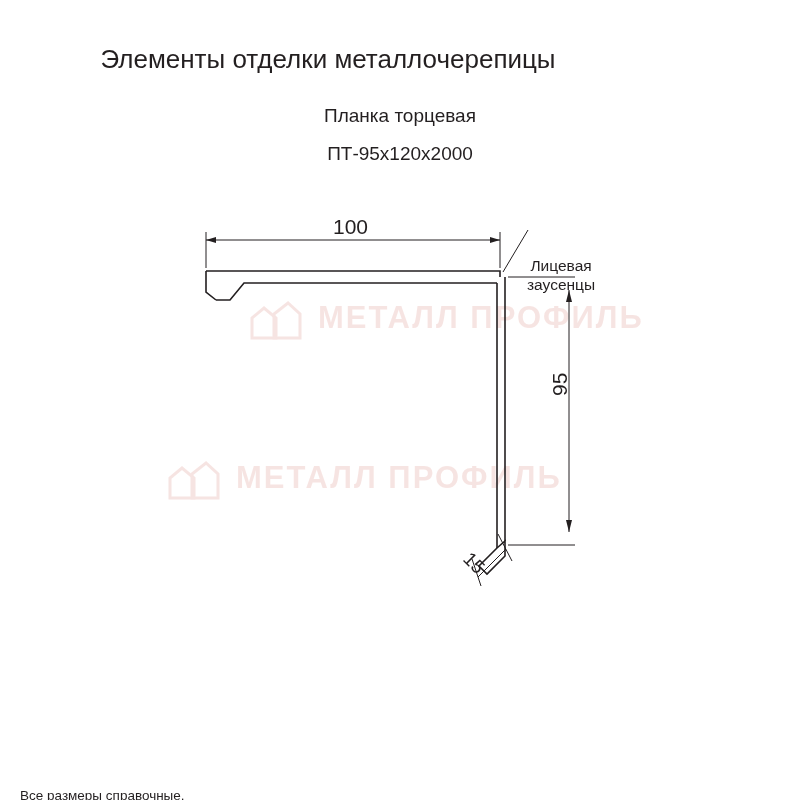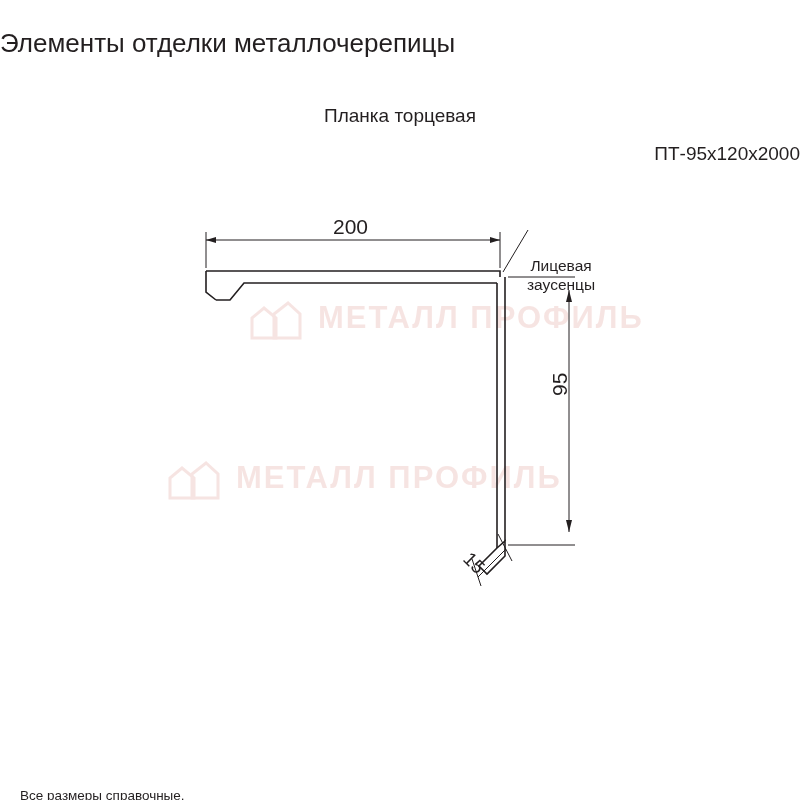--- a/index.html
+++ b/index.html
@@ -18,36 +18,37 @@
   #sheet {
     position: absolute;
     left: 0; top: 0;
     width: 800px;
     height: 800px;
   }
   .title {
     position: absolute;
     left: 0;
     width: 656px;
-    text-align: left;
+    text-align: center;
     font-size: 26px;
     color: #231f20;
     letter-spacing: 0px;
+    margin-top: 16px;
   }
   #main-title { top: 28px; }
   .subtitle {
     position: absolute;
     left: 0;
     width: 800px;
     text-align: center;
     font-size: 19px;
     color: #231f20;
   }
   #product-name { top: 105px; text-align: center; }
-  #product-code { top: 143px; text-align: right; }
+  #product-code { top: 143px; }
 
   .footnote {
     position: absolute;
     left: 20px;
     font-size: 13.5px;
     color: #231f20;
     white-space: nowrap;
     margin-top: 26px;
   }
   #footnote-1 { top: 762px; }
@@ -165,21 +166,21 @@
       <line x1="472" y1="559" x2="481" y2="586"></line>
       <line x1="498" y1="534" x2="512" y2="561"></line>
       <line x1="478" y1="577" x2="506" y2="549"></line>
     </g>
 
     <g stroke="#231f20" stroke-width="1" fill="none">
       <line x1="503" y1="272" x2="528" y2="230"></line>
     </g>
   </svg>
 
-  <div class="dim-label" style="left:333px; top:215px;">200</div>
+  <div class="dim-label" style="left:333px; top:215px;">100</div>
 
   <div class="dim-label" style="left:548px; top:396px; transform: rotate(-90deg); transform-origin: left top;">95</div>
 
   <div class="dim-label" style="left:474px; top:548px; transform: rotate(45deg); transform-origin: left top; font-size:19px;">15</div>
 
   <div class="face-label" style="left:527px; top:211px;">
     <div>Лицевая</div>
     <div>заусенцы</div>
   </div>
 

